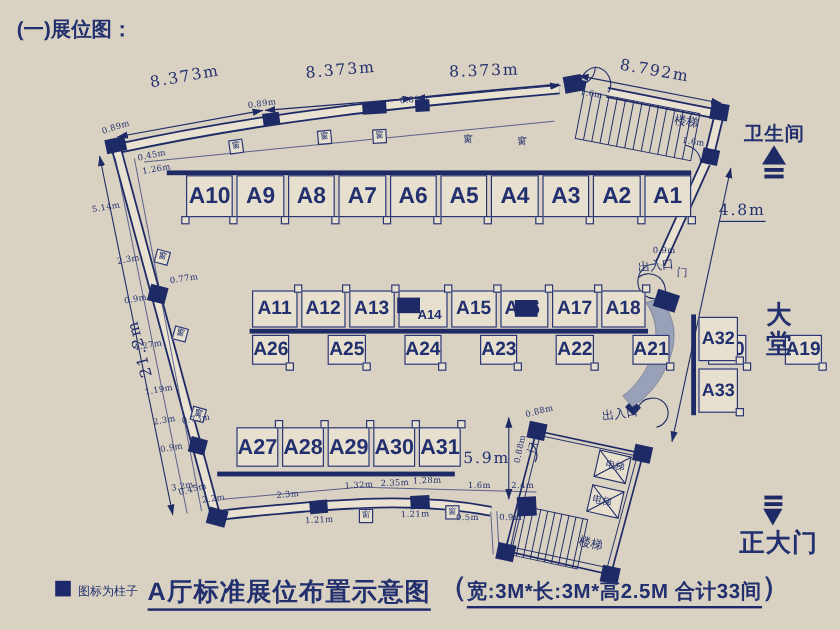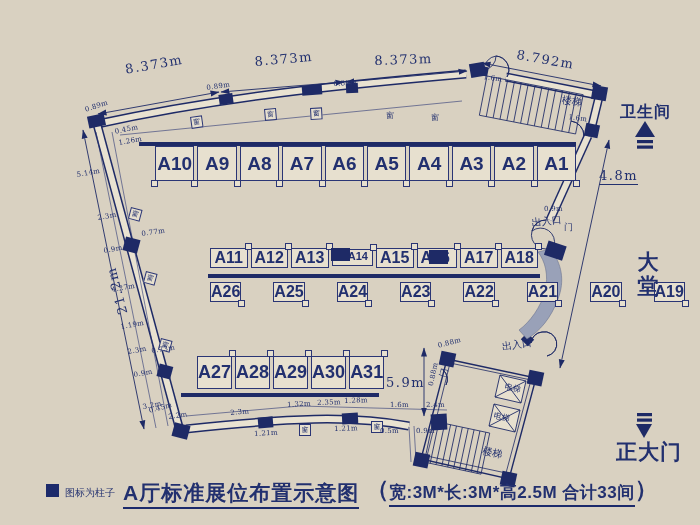--- a/index.html
+++ b/index.html
@@ -18,21 +18,21 @@
   .cell{flex:1;display:flex;align-items:center;justify-content:center;
         background:#e7e0cf;border:1.2px solid #2a3575;color:#22306f;
         font-weight:bold;position:relative;}
   .row-top{left:139px;top:142px;width:421px;height:40px;border-top:4px solid #1e2a66;font-size:19px;}
   .row-top .cell{height:33px;margin-top:0;}
   .row-top .cell::after{content:"";position:absolute;right:-5px;bottom:-7px;width:5px;height:5px;
         background:#e7e0cf;border:1px solid #2a3575;}
   .row-top .cell:first-child::before{content:"";position:absolute;left:-5px;bottom:-7px;width:5px;height:5px;
         background:#e7e0cf;border:1px solid #2a3575;}
   #midblock{position:absolute;left:210px;top:242px;width:328px;height:66px;z-index:2;}
-  .mid-row{position:absolute;left:0;width:328px;display:flex;gap:3px;font-size:16px;align-items:center;}
+  .mid-row{position:absolute;left:0;width:328px;display:flex;gap:3px;font-size:16px;}
   .mid-up{top:0;height:31px;}
   .mid-lo{top:37px;height:25px;gap:32px;}
   .mid-up .cell::before{content:"";position:absolute;right:-5px;top:-6px;width:5px;height:5px;
         background:#e7e0cf;border:1px solid #2a3575;}
   .mid-lo .cell::after{content:"";position:absolute;right:-5px;bottom:-6px;width:5px;height:5px;
         background:#e7e0cf;border:1px solid #2a3575;}
   #mid-divider{position:absolute;left:-2px;top:32px;width:332px;height:3.5px;background:#1e2a66;}
   .block-pillar{position:absolute;background:#1e2a66;z-index:3;}
   .cell-a14{font-size:11px;align-items:flex-end;justify-content:flex-end;padding:0 4px 3px 0;}
   .cell-a16{justify-content:flex-start;padding-left:3px;}
@@ -246,21 +246,26 @@
 </div>
 
 <div class="row row-bottom">
   <div class="cell">A27</div>
   <div class="cell">A28</div>
   <div class="cell">A29</div>
   <div class="cell">A30</div>
   <div class="cell">A31</div>
 </div>
 
-
+<div id="sidecol">
+  <div class="cell" style="top:2px;">A32</div>
+  <div class="cell" style="top:45px;">A33</div>
+</div>
+
+<div class="lab" id="title">(一)展位图：</div>
 <div class="lab" id="restroom">卫生间</div>
 <div class="lab" id="lobby">大堂</div>
 <div class="lab" id="maingate">正大门</div>
 <div class="lab room" style="left:563px;top:93px;transform:rotate(8deg);">楼梯</div>
 <div class="lab room" style="left:484px;top:444px;transform:rotate(12deg);">楼梯</div>
 <div class="lab room" style="left:506px;top:381px;font-size:8px;transform:rotate(12deg);">电梯</div>
 <div class="lab room" style="left:495px;top:410px;font-size:8px;transform:rotate(12deg);">电梯</div>
 <div class="lab room" style="left:531px;top:216px;transform:rotate(-6deg);">出入口</div>
 <div class="lab room" style="left:501px;top:340px;transform:rotate(-8deg);">出入口</div>
 <div class="lab room" style="left:564px;top:221px;font-size:9px;">门</div>

